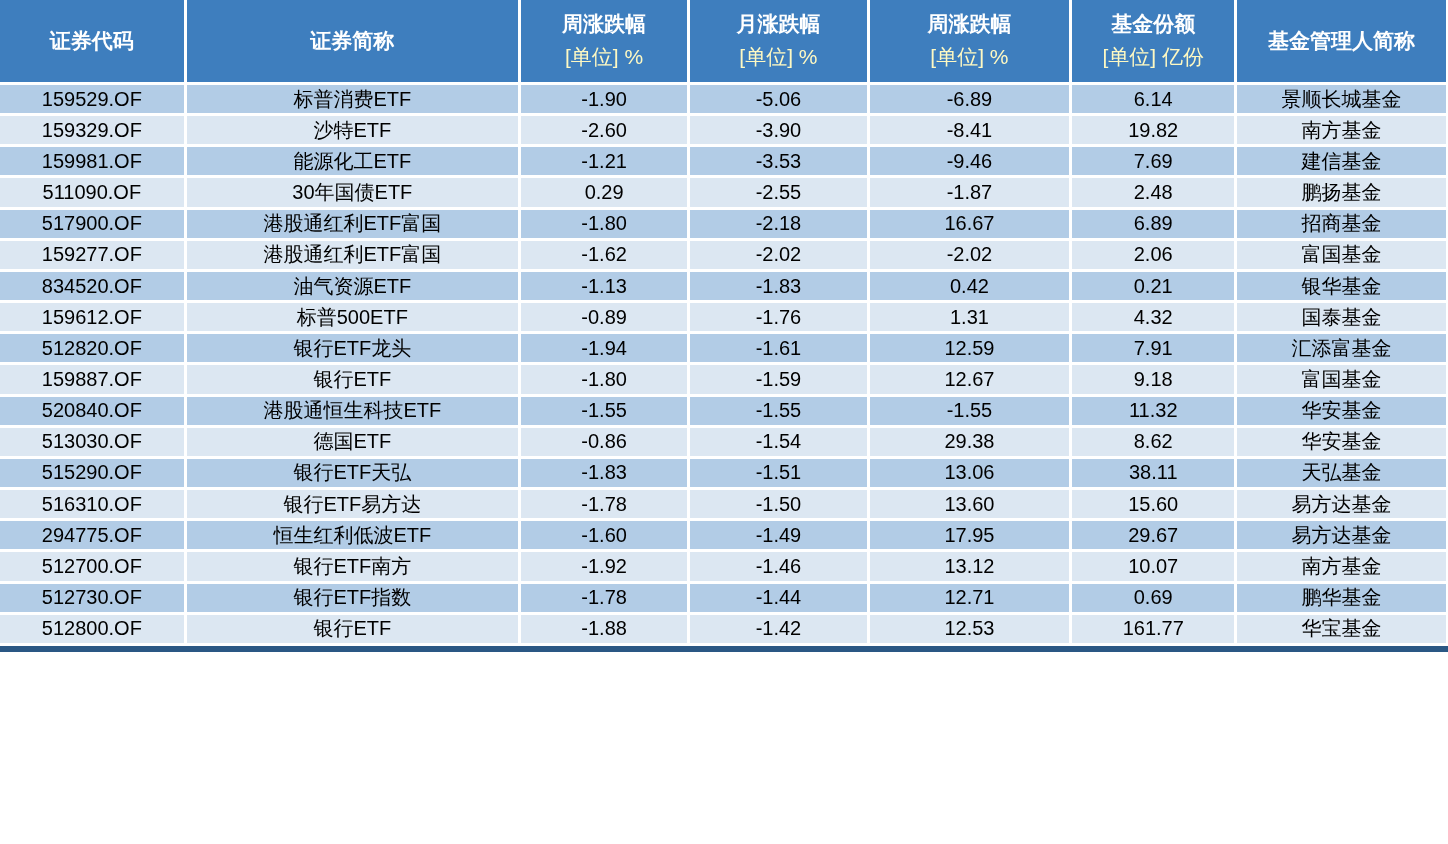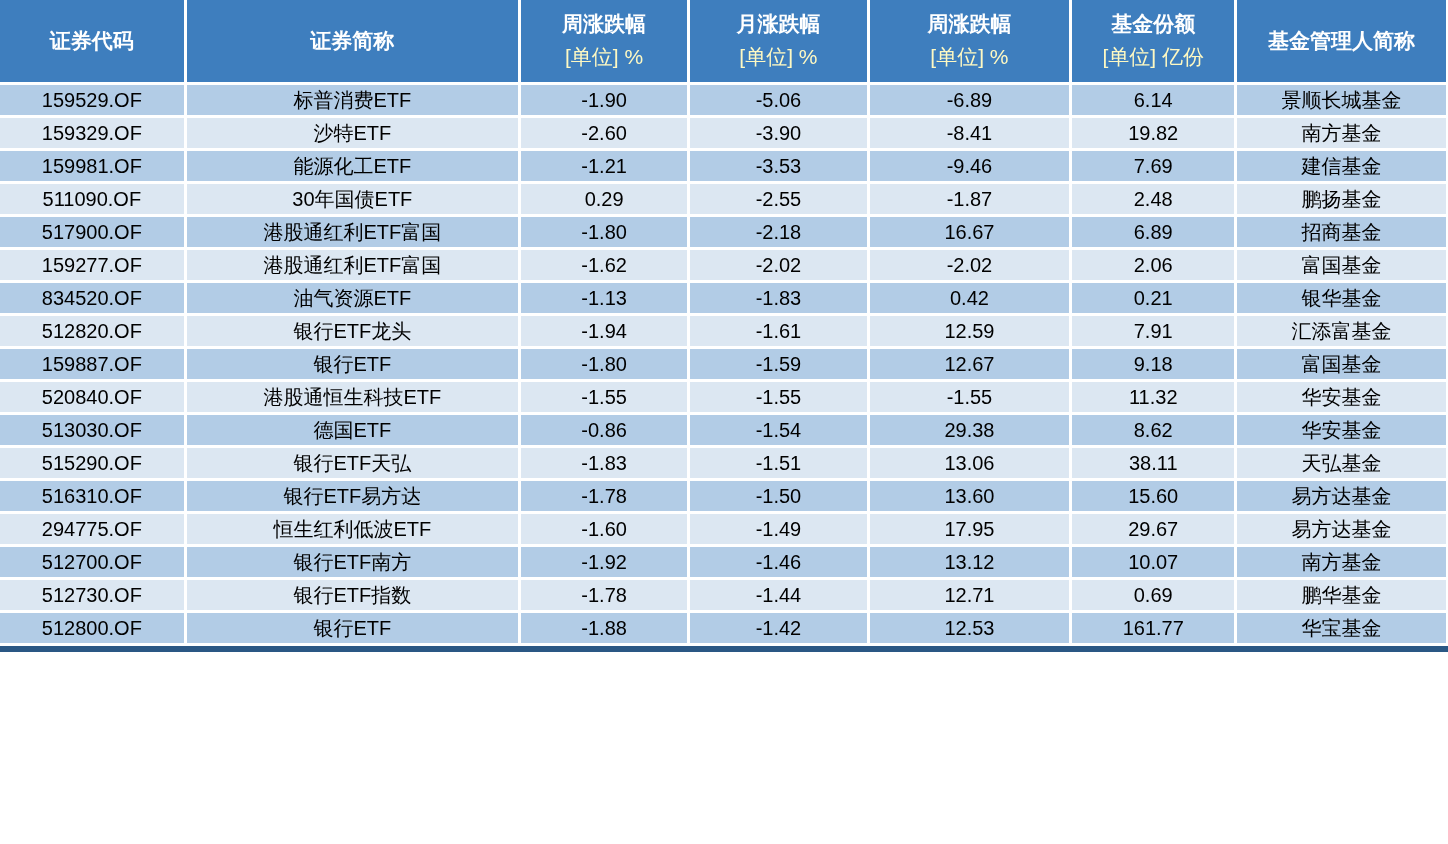--- a/index.html
+++ b/index.html
@@ -169,20 +169,29 @@
         <tr>
     <td>834520.OF</td>
     <td>油气资源ETF</td>
     <td>-1.13</td>
     <td>-1.83</td>
     <td>0.42</td>
     <td>0.21</td>
     <td>银华基金</td>
   </tr>
         <tr>
+    <td>159612.OF</td>
+    <td>标普500ETF</td>
+    <td>-0.89</td>
+    <td>-1.76</td>
+    <td>1.31</td>
+    <td>4.32</td>
+    <td>国泰基金</td>
+  </tr>
+        <tr>
     <td>512820.OF</td>
     <td>银行ETF龙头</td>
     <td>-1.94</td>
     <td>-1.61</td>
     <td>12.59</td>
     <td>7.91</td>
     <td>汇添富基金</td>
   </tr>
         <tr>
     <td>159887.OF</td>

